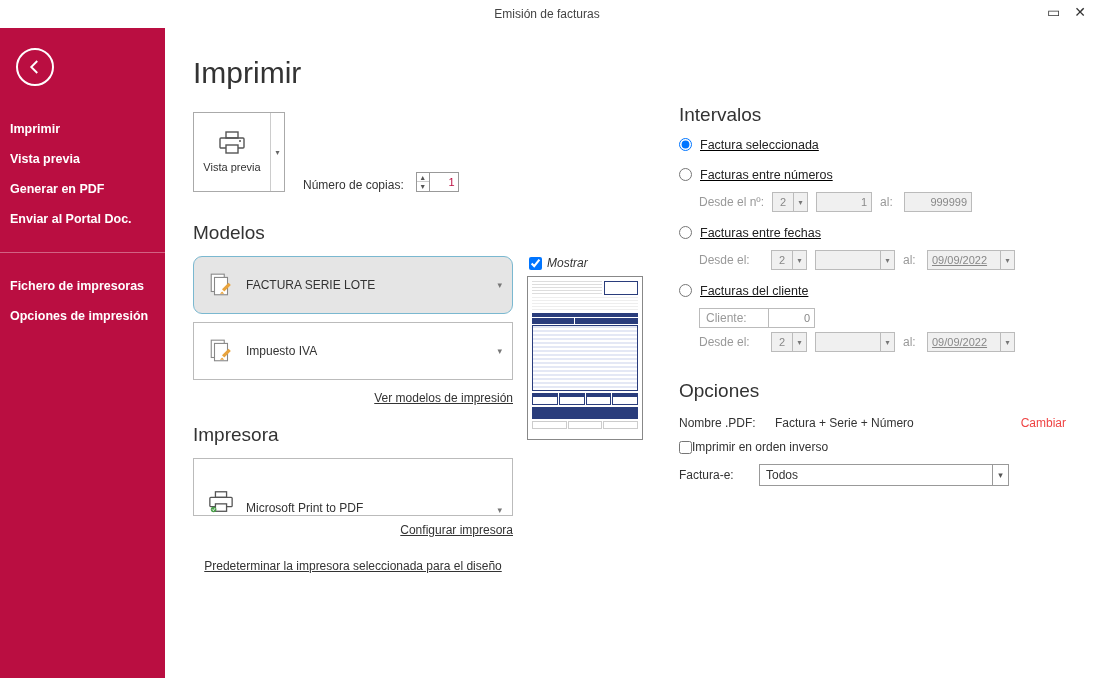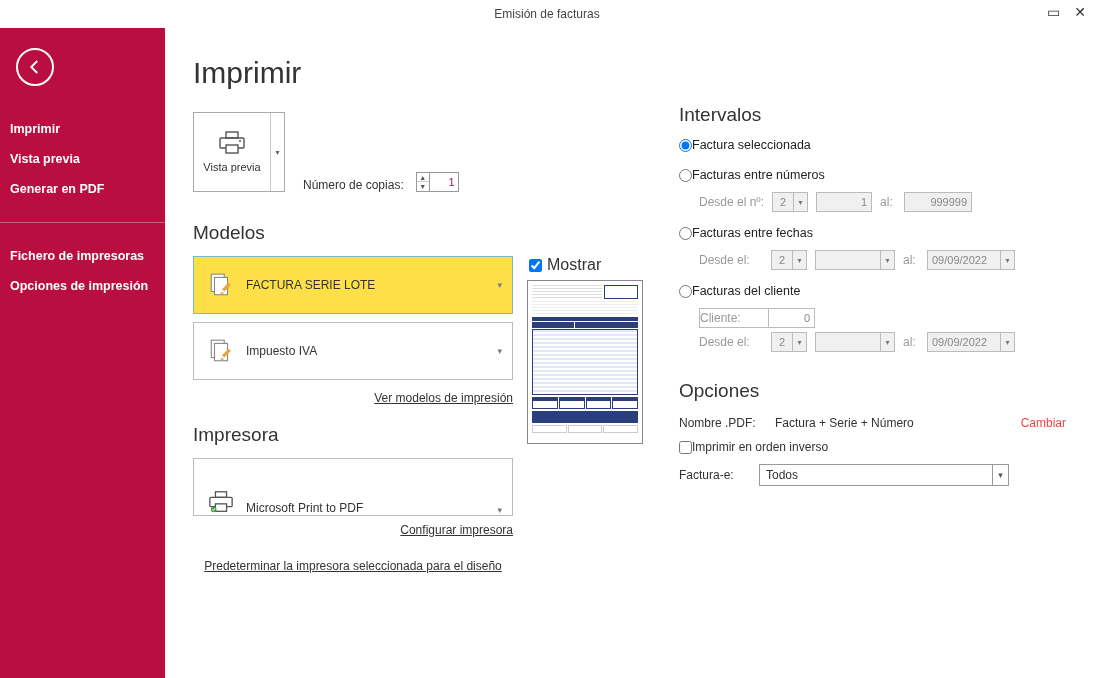--- a/index.html
+++ b/index.html
@@ -37,55 +37,55 @@
 .spinner-btns { display: flex; flex-direction: column; border-right: 1px solid #999; }
 .spinner-btns div { width: 12px; height: 9px; font-size: 7px; display: flex; align-items: center; justify-content: center; cursor: pointer; color: #555; }
 .spinner-btns div:first-child { border-bottom: 1px solid #ccc; }
 .spinner input { width: 28px; height: 18px; border: none; text-align: right; padding-right: 3px; font-size: 11px; color: #ba0e41; }
 
 h2.section-title { font-size: 19px; font-weight: 400; color: #333; margin-bottom: 12px; }
 
 .models-row { display: flex; gap: 14px; align-items: flex-start; }
 .models-list { flex: 1; }
 .model-item { border: 1px solid #bbb; height: 58px; display: flex; align-items: center; padding: 0 14px; position: relative; cursor: pointer; margin-bottom: 8px; }
-.model-item.selected { background: #fde047; border-color: #7ab8d0; }
+.model-item.selected { background: #e5e5e5; border-color: #7ab8d0; border-radius: 9px; }
 .model-icon { width: 26px; height: 26px; margin-right: 12px; }
 .model-label { font-size: 12px; color: #333; }
 .model-chev { position: absolute; right: 10px; font-size: 9px; color: #777; }
 
 .link-row { text-align: right; margin-top: 4px; margin-bottom: 18px; }
 .link-row a { font-size: 12px; color: #333; text-decoration: underline; cursor: pointer; }
 .link-row.center { text-align: center; }
 
 .preview-panel { width: 116px; }
 .show-check { display: flex; align-items: center; gap: 5px; margin-bottom: 6px; margin-left: 2px; }
 .show-check input { width: 13px; height: 13px; }
-.show-check label { font-size: 16px; color: #333; }
+.show-check label { font-size: 12px; color: #333; font-style: italic; }
 .doc-thumb { width: 116px; height: 164px; border: 1px solid #888; background: #fff; padding: 4px; overflow: hidden; }
 
 .printer-item { border: 1px solid #bbb; height: 58px; display: flex; align-items: flex-end; padding: 0 14px; position: relative; cursor: pointer; }
 
 .intervals h2 { }
-.radio-row { display: flex; align-items: center; margin-bottom: 16px; }
+.radio-row { display: flex; align-items: flex-start; gap: 8px; margin-bottom: 16px; text-decoration: underline; }
 .radio-row input[type=radio] { width: 13px; height: 13px; }
 .radio-row label { font-size: 12.5px; color: #222; }
 .sub-row { display: flex; align-items: center; gap: 8px; margin-left: 20px; margin-bottom: 14px; margin-top: -6px; }
 .sub-label { font-size: 12px; color: #999; min-width: 64px; }
 .sub-label.al { min-width: 16px; }
 .mini-select { display: flex; height: 20px; }
 .mini-select .val { border: 1px solid #bbb; background: #f0f0f0; width: 22px; font-size: 11px; display: flex; align-items: center; justify-content: center; color: #888; }
 .mini-select .drop { border: 1px solid #bbb; border-left: none; background: #f0f0f0; width: 14px; font-size: 8px; display: flex; align-items: center; justify-content: center; color: #777; cursor: pointer; }
 .num-input { border: 1px solid #bbb; background: #f0f0f0; width: 56px; height: 20px; font-size: 11px; text-align: right; padding-right: 4px; color: #888; }
 .num-input.wide { width: 68px; }
 .date-select { display: flex; height: 20px; }
-.date-select .val { border: 1px solid #bbb; background: #f0f0f0; width: 74px; font-size: 11px; display: flex; align-items: center; padding-left: 4px; color: #888; }
+.date-select .val { border: 1px solid #bbb; background: #f0f0f0; width: 74px; font-size: 11px; display: flex; align-items: center; padding-left: 4px; color: #888; text-decoration: underline; }
 .date-select .drop { border: 1px solid #bbb; border-left: none; background: #f0f0f0; width: 14px; font-size: 8px; display: flex; align-items: center; justify-content: center; color: #777; cursor: pointer; }
 .wide-date .val { width: 66px; }
 .cliente-box { display: flex; align-items: center; gap: 0; margin-left: 20px; margin-bottom: 10px; margin-top: -6px; }
-.cliente-label { border: 1px solid #bbb; background: #fff; height: 20px; width: 70px; font-size: 12px; color: #999; display: flex; align-items: center; }
+.cliente-label { border: 1px solid #bbb; background: #fff; height: 20px; width: 70px; font-size: 12px; color: #999; display: flex; align-items: center; padding-left: 6px; }
 .cliente-val { border: 1px solid #bbb; border-left: none; background: #fff; height: 20px; width: 46px; font-size: 11px; text-align: right; padding-right: 4px; color: #888; }
 
 .options { margin-top: 28px; }
 .options h2 { margin-bottom: 14px; }
 .opt-row { display: flex; align-items: center; gap: 10px; margin-bottom: 10px; font-size: 12px; color: #333; }
 .opt-row .lbl { min-width: 86px; }
 .opt-row .val-text { flex: 1; }
 .opt-row a { color: #ef4444; cursor: pointer; }
 .check-row { display: flex; align-items: center; margin-bottom: 10px; }
 .check-row input { width: 13px; height: 13px; }
@@ -121,20 +121,21 @@
   <div class="sidebar">
     <div class="back-btn">
       <svg viewBox="0 0 24 24" fill="none" stroke="#fff" stroke-width="2.5">
           <path d="M15 4 L7 12 L15 20"></path>
         </svg>
     </div>
     <ul class="sidebar-items">
       <li class="sidebar-item bold">Imprimir</li>
       <li class="sidebar-item bold">Vista previa</li>
       <li class="sidebar-item bold">Generar en PDF</li>
+      <li class="sidebar-item bold">Enviar al Portal Doc.</li>
     </ul>
     <div class="sidebar-sep"></div>
     <ul class="sidebar-items">
       <li class="sidebar-item bold">Fichero de impresoras</li>
       <li class="sidebar-item bold">Opciones de impresión</li>
     </ul>
   </div>
 
   <div class="content">
     <div class="left-col">

